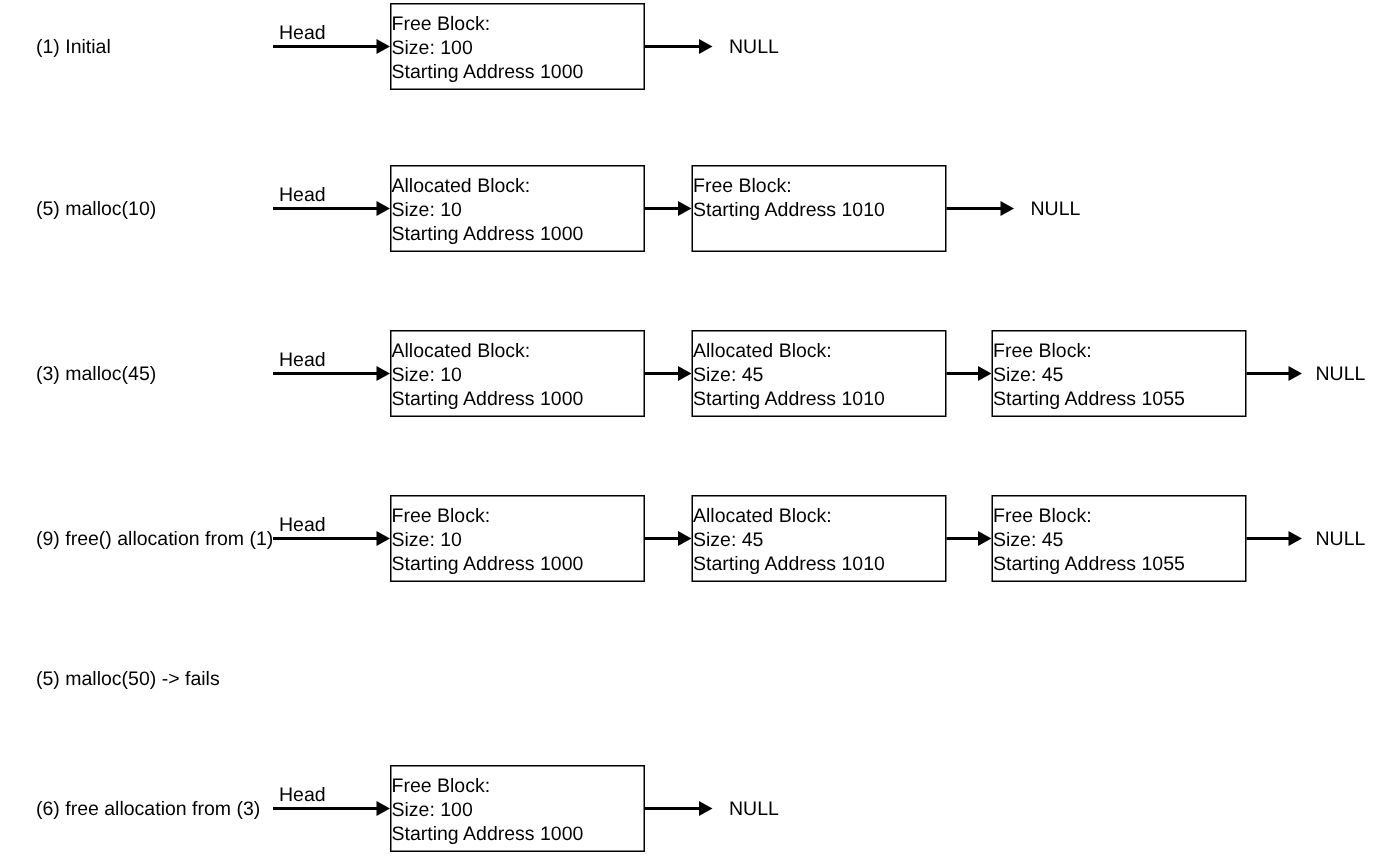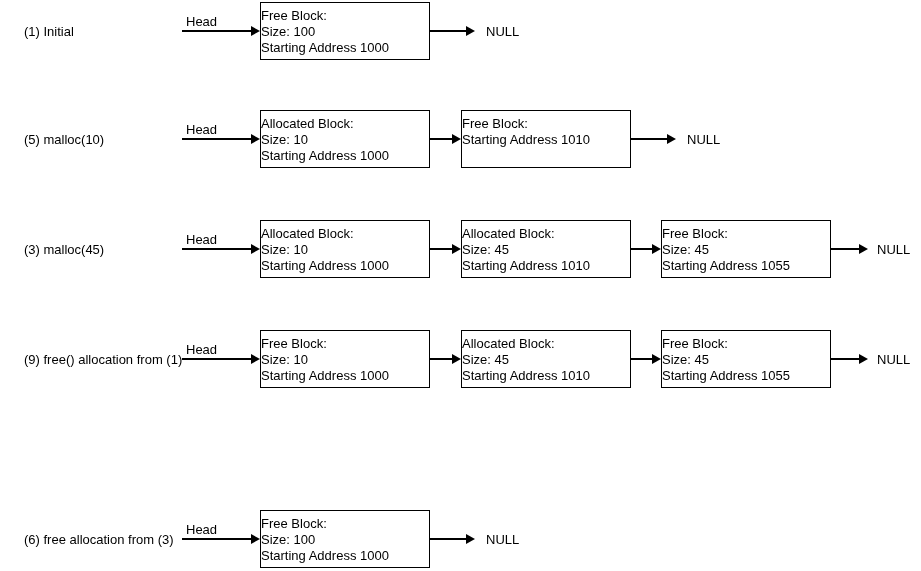--- a/index.html
+++ b/index.html
@@ -182,20 +182,23 @@
     <div class="arrow a-23"></div>
     <div class="block col-2">
       <div class="line">Free Block:</div>
       <div class="line">Size: 45</div>
       <div class="line">Starting Address 1055</div>
     </div>
     <div class="arrow a-null-3"></div>
     <div class="null-label n-3">NULL</div>
   </div>
 
+  <div class="row r5">
+    <div class="row-label">(5) malloc(50) -&gt; fails</div>
+  </div>
 
   <div class="row r6">
     <div class="row-label">(6) free allocation from (3)</div>
     <div class="head-label">Head</div>
     <div class="arrow a-head"></div>
     <div class="block col-0">
       <div class="line">Free Block:</div>
       <div class="line">Size: 100</div>
       <div class="line">Starting Address 1000</div>
     </div>

